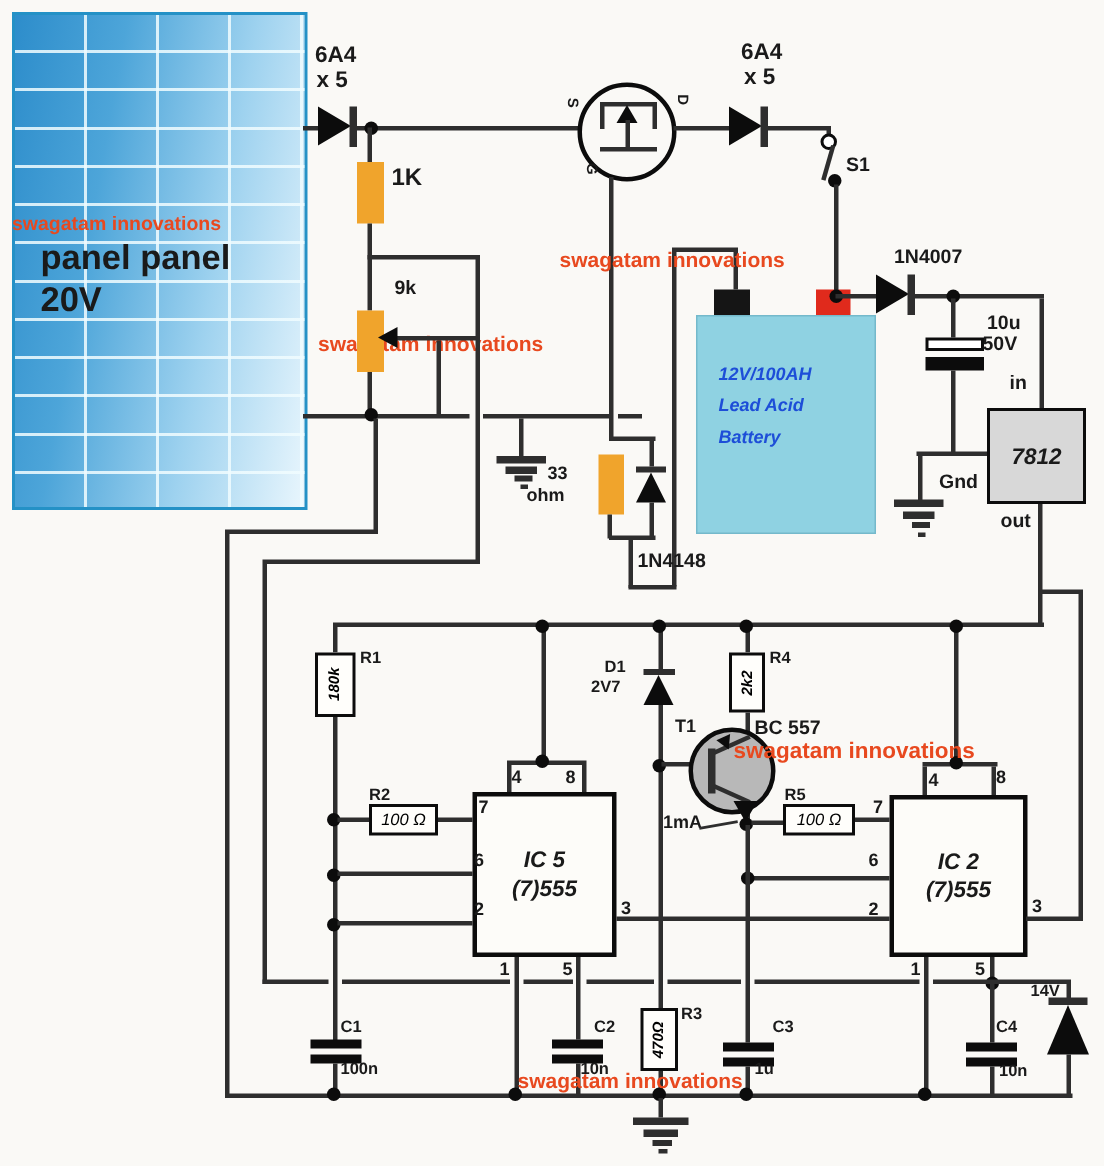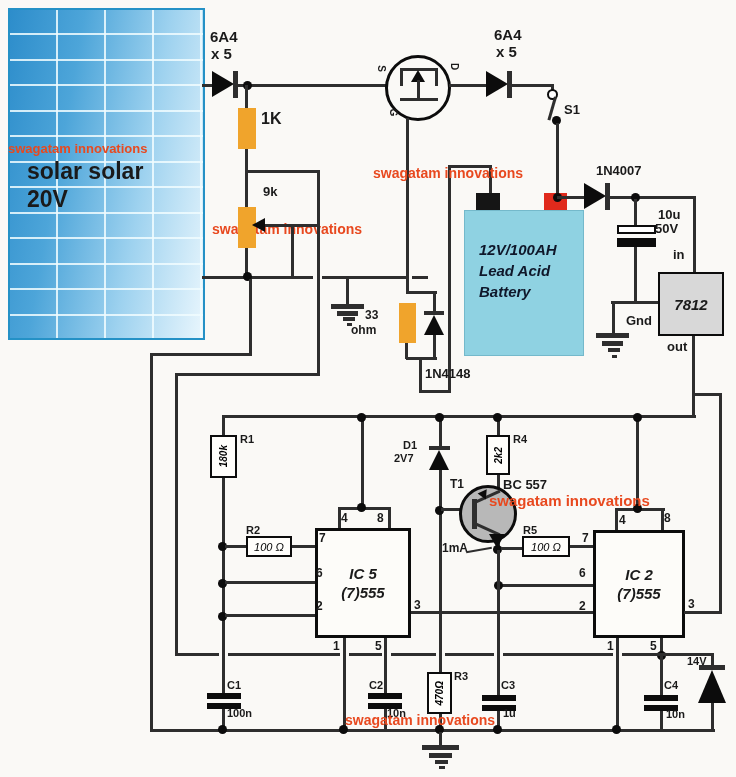--- a/index.html
+++ b/index.html
@@ -31,30 +31,30 @@
   .pgrid{position:absolute;left:0;top:0;right:0;bottom:0;
     background-image:repeating-linear-gradient(to right,transparent 0 46px,rgba(240,252,255,.85) 46px 48px),
     repeating-linear-gradient(to bottom,transparent 0 23.5px,rgba(240,252,255,.85) 23.5px 25.5px)}
   .cplate{background:#0c0c0c}
   .cplateo{background:#fff;border:2px solid #0c0c0c}
   .scirc{width:11px;height:11px;border:2px solid #0c0c0c;border-radius:50%;background:#fff}
   .regbox{background:#d8d8d8;border:2px solid #0c0c0c;display:flex;align-items:center;justify-content:center}
   .tcirc{width:58px;height:58px;border:3px solid #0c0c0c;border-radius:50%;background:#b8b8b8}
   .mcirc{width:66px;height:66px;border:3px solid #0c0c0c;border-radius:50%;background:transparent}
   .bat{background:#8fd2e2;border:1px solid #74b9cb}
-  .battxt{position:absolute;left:14px;top:28px;color:#0f172a;font-size:15px;font-weight:bold;line-height:21px}
+  .battxt{position:absolute;left:14px;top:28px;color:#1d4ed8;font-size:12px;font-weight:bold;line-height:21px}
 </style>
 </head>
 <body>
 
 <i class="panel">
     <i class="pgrid"></i>
   </i>
 <b class="wm" style="left:8px;top:141px;font-size:13px">swagatam innovations</b>
-<b class="lbl" style="left:27px;top:158px;font-size:23px">solar solar</b>
+<b class="lbl" style="left:27px;top:158px;font-size:23px">panel panel</b>
 <b class="lbl" style="left:27px;top:186px;font-size:23px">20V</b>
 
 <b class="wm" style="left:212px;top:221px;font-size:14px">swagatam innovations</b>
 
 <i class="bat" style="left:464px;top:210px;width:120px;height:146px">
   <span class="battxt">
     <span>12V/100AH</span><br>
     <span>Lead Acid</span><br>
     <span>Battery</span>
   </span>
@@ -262,21 +262,21 @@
 <i class="rbox" style="left:522px;top:536px;width:48px;height:21px">
     <span class="rtxt">100 Ω</span>
   </i>
 <b class="lbl11" style="left:523px;top:524px">R5</b>
 <i class="w" style="left:570px;top:545px;width:25px;height:3px"></i>
 <i class="w" style="left:501px;top:584px;width:94px;height:3px"></i>
 <i class="dot" style="left:494px;top:581px"></i>
 <i class="w" style="left:497px;top:550px;width:3px;height:145px"></i>
 <i class="cplate" style="left:482px;top:695px;width:34px;height:6px"></i>
 <i class="cplate" style="left:482px;top:705px;width:34px;height:6px"></i>
-<b class="lbl11" style="left:501px;top:679px">C3</b>
+<b class="lbl11" style="left:515px;top:679px">C3</b>
 <b class="lbl11" style="left:503px;top:707px">1u</b>
 <i class="w" style="left:497px;top:711px;width:3px;height:20px"></i>
 
 <i class="icbox" style="left:593px;top:530px;width:92px;height:108px">
   <b class="ictxt">IC 2</b>
   <b class="ictxt">(7)555</b>
 </i>
 <i class="w" style="left:615px;top:508px;width:50px;height:3px"></i>
 <i class="w" style="left:615px;top:511px;width:3px;height:19px"></i>
 <i class="w" style="left:661px;top:511px;width:3px;height:19px"></i>
@@ -290,21 +290,21 @@
 <b class="pin" style="left:579px;top:599px">2</b>
 <b class="pin" style="left:688px;top:597px">3</b>
 <b class="pin" style="left:607px;top:639px">1</b>
 <b class="pin" style="left:650px;top:639px">5</b>
 <i class="w" style="left:684px;top:611px;width:38px;height:3px"></i>
 
 <i class="w" style="left:343px;top:638px;width:3px;height:93px"></i>
 <i class="w" style="left:384px;top:638px;width:3px;height:55px"></i>
 <i class="cplate" style="left:368px;top:693px;width:34px;height:6px"></i>
 <i class="cplate" style="left:368px;top:703px;width:34px;height:6px"></i>
-<b class="lbl11" style="left:369px;top:679px">C2</b>
+<b class="lbl11" style="left:396px;top:679px">C2</b>
 <b class="lbl11" style="left:387px;top:707px">10n</b>
 <i class="w" style="left:384px;top:709px;width:3px;height:22px"></i>
 <i class="w" style="left:616px;top:638px;width:3px;height:93px"></i>
 <i class="w" style="left:660px;top:638px;width:3px;height:16px"></i>
 <i class="dot" style="left:657px;top:651px"></i>
 
 <i class="w" style="left:175px;top:653px;width:44px;height:3px"></i>
 <i class="w" style="left:228px;top:653px;width:112px;height:3px"></i>
 <i class="w" style="left:349px;top:653px;width:33px;height:3px"></i>
 <i class="w" style="left:391px;top:653px;width:45px;height:3px"></i>

